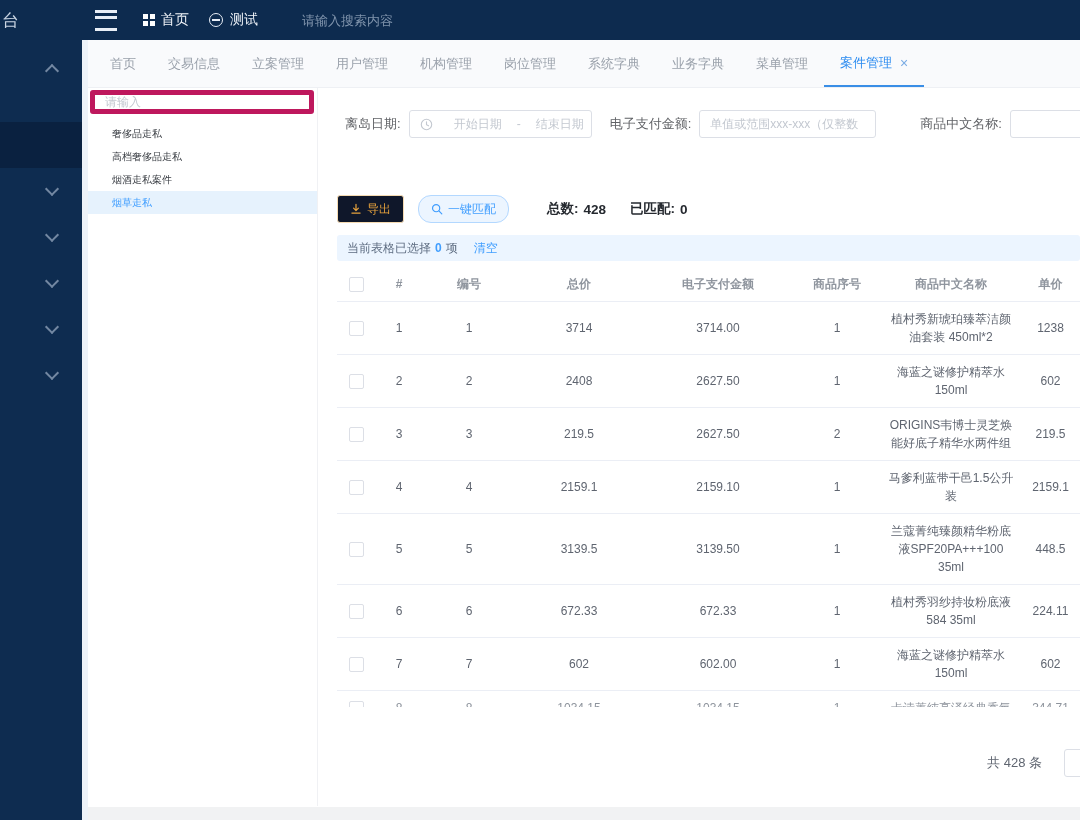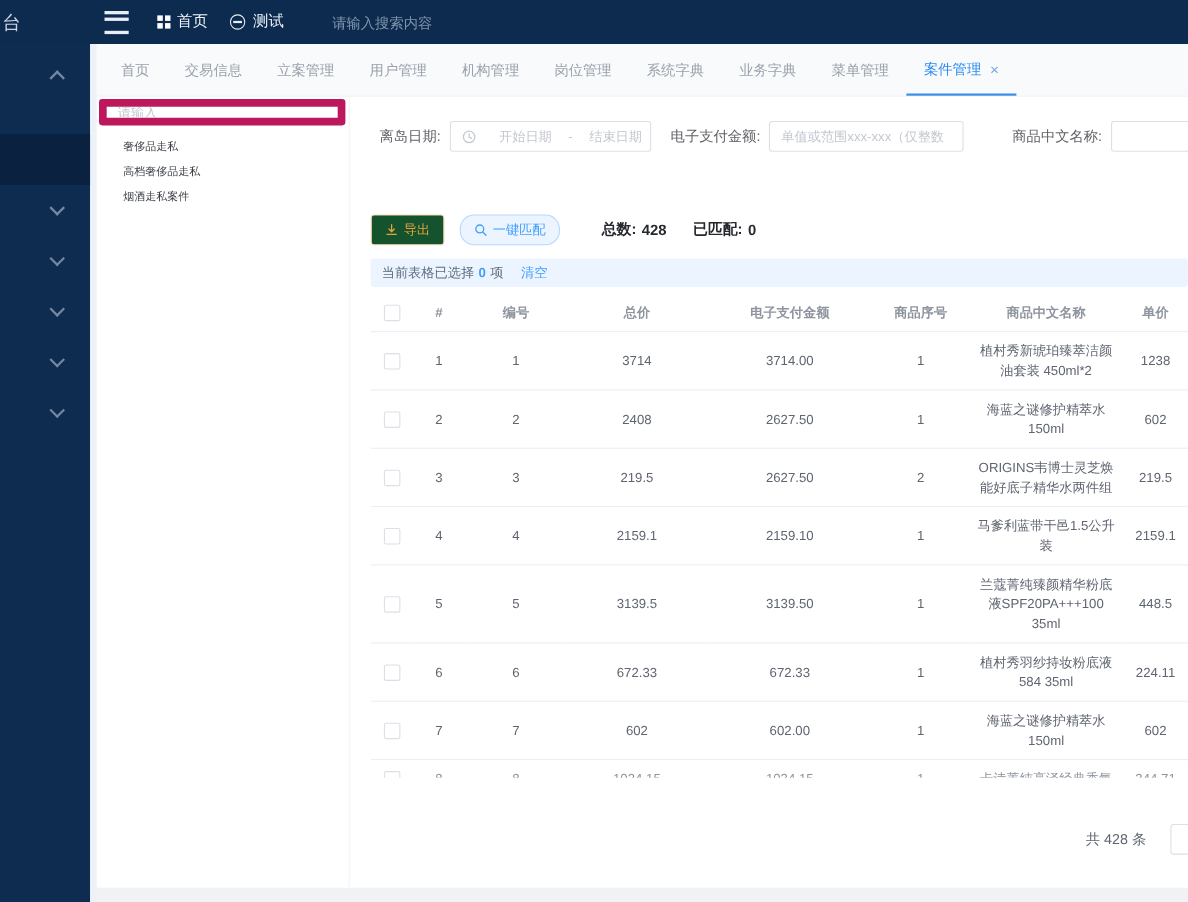--- a/index.html
+++ b/index.html
@@ -35,21 +35,21 @@
   
   .tabbar{position:absolute;left:88px;top:40px;width:992px;height:48px;background:#f9fafc;
           display:flex;align-items:stretch;border-bottom:1px solid #eef0f4;box-sizing:border-box;}
   .tab{display:flex;align-items:center;padding:0 16px;font-size:13px;color:#9aa1ab;cursor:pointer;white-space:nowrap;}
   .tab:first-child{margin-left:6px;}
   .tab.active{color:#2d8cf0;border-bottom:2px solid #3a8ee6;font-weight:500;}
   .tab-close{margin-left:8px;color:#79abe4;font-size:14px;line-height:1;}
 
   
   .cat-panel{position:absolute;left:88px;top:88px;width:230px;height:718px;background:#fff;border-right:1px solid #f0f1f4;box-sizing:border-box;}
-  .cat-search{display:block;margin:2px 2px 0 2px;width:224px;height:24px;border:7px solid #be185d;border-radius:3px;
+  .cat-search{display:block;margin:2px 2px 0 2px;width:224px;height:24px;border:5px solid #be185d;border-radius:3px;
               padding:0 10px;box-sizing:border-box;font-size:12px;color:#1d4ed8;outline:none;}
   .cat-search::placeholder{color:#c3c8d0;}
   .cat-list{list-style:none;margin:8px 0 0 0;padding:0;}
   .cat-item{height:23px;line-height:23px;padding-left:24px;font-size:10px;color:#3b3f45;cursor:pointer;}
   .cat-item.selected{background:#e6f2fd;color:#409eff;}
 
   
   .main{position:absolute;left:318px;top:88px;width:762px;height:718px;overflow:hidden;background:#fff;}
 
   .filter-row{margin:22px 0 0 27px;display:flex;align-items:center;font-size:13px;color:#606266;white-space:nowrap;}
@@ -63,21 +63,21 @@
   .d-sep{margin:0 8px;color:#c3c8d0;}
   .d-end{width:62px;text-align:center;}
   .amt-label{margin-left:18px;}
   .amt-input{margin-left:8px;width:182px;padding:0 10px;}
   .name-label{margin-left:44px;}
   .name-input{margin-left:8px;width:130px;padding:0 10px;}
 
   .toolbar{margin:57px 0 0 19px;display:flex;align-items:center;}
   .btn{display:inline-flex;align-items:center;height:28px;padding:0 12px;border-radius:3px;font-size:12px;cursor:pointer;border:1px solid transparent;box-sizing:border-box;}
   .btn svg{margin-right:5px;}
-  .btn-export{color:#e6a23c;background:#14532d;border-color:#f5dab1;}
+  .btn-export{color:#e6a23c;background:#0f172a;border-color:#f5dab1;}
   .btn-match{color:#409eff;background:#ecf5ff;border-color:#b3d8ff;margin-left:14px;border-radius:13px;}
   .summary{margin-left:38px;font-size:13.5px;font-weight:700;color:#25292f;display:flex;align-items:center;}
   .summary .gap{width:14px;}
   .summary span{margin-right:5px;}
 
   .sel-bar{margin:12px 0 0 19px;width:743px;height:26px;background:#ecf5ff;border-radius:3px;
            display:flex;align-items:center;padding-left:10px;box-sizing:border-box;font-size:12px;color:#5e6d82;}
   .sel-count{color:#409eff;font-weight:700;margin:0 4px;}
   .sel-clear{color:#409eff;margin-left:16px;cursor:pointer;}
 
@@ -172,20 +172,21 @@
         <span class="tab-close">×</span>
       </div>
     </nav>
 
   <section class="cat-panel">
     <input class="cat-search" type="text" placeholder="请输入" style="">
     <ul class="cat-list" id="catlist">
         <li class="cat-item">奢侈品走私</li>
         <li class="cat-item">高档奢侈品走私</li>
         <li class="cat-item">烟酒走私案件</li>
+        <li class="cat-item selected">烟草走私</li>
       </ul>
   </section>
 
   <section class="main">
 
     <div class="filter-row">
       <span class="f-label">离岛日期:</span>
       <div class="ipt date-box">
         <svg class="clock" width="13" height="13" viewBox="0 0 14 14">
           <circle cx="7" cy="7" r="5.6" fill="none" stroke="#c3c8d0" stroke-width="1.2"></circle>

